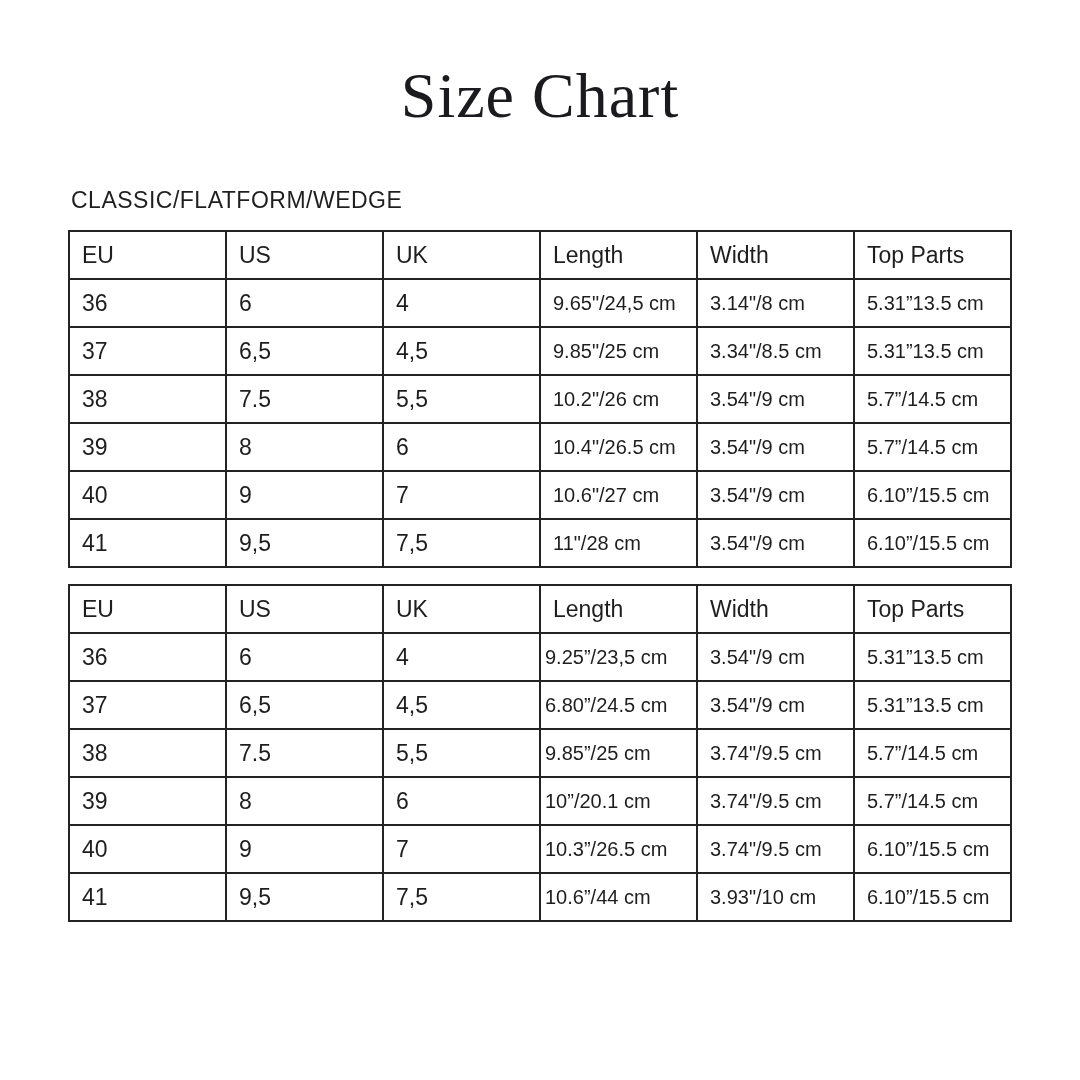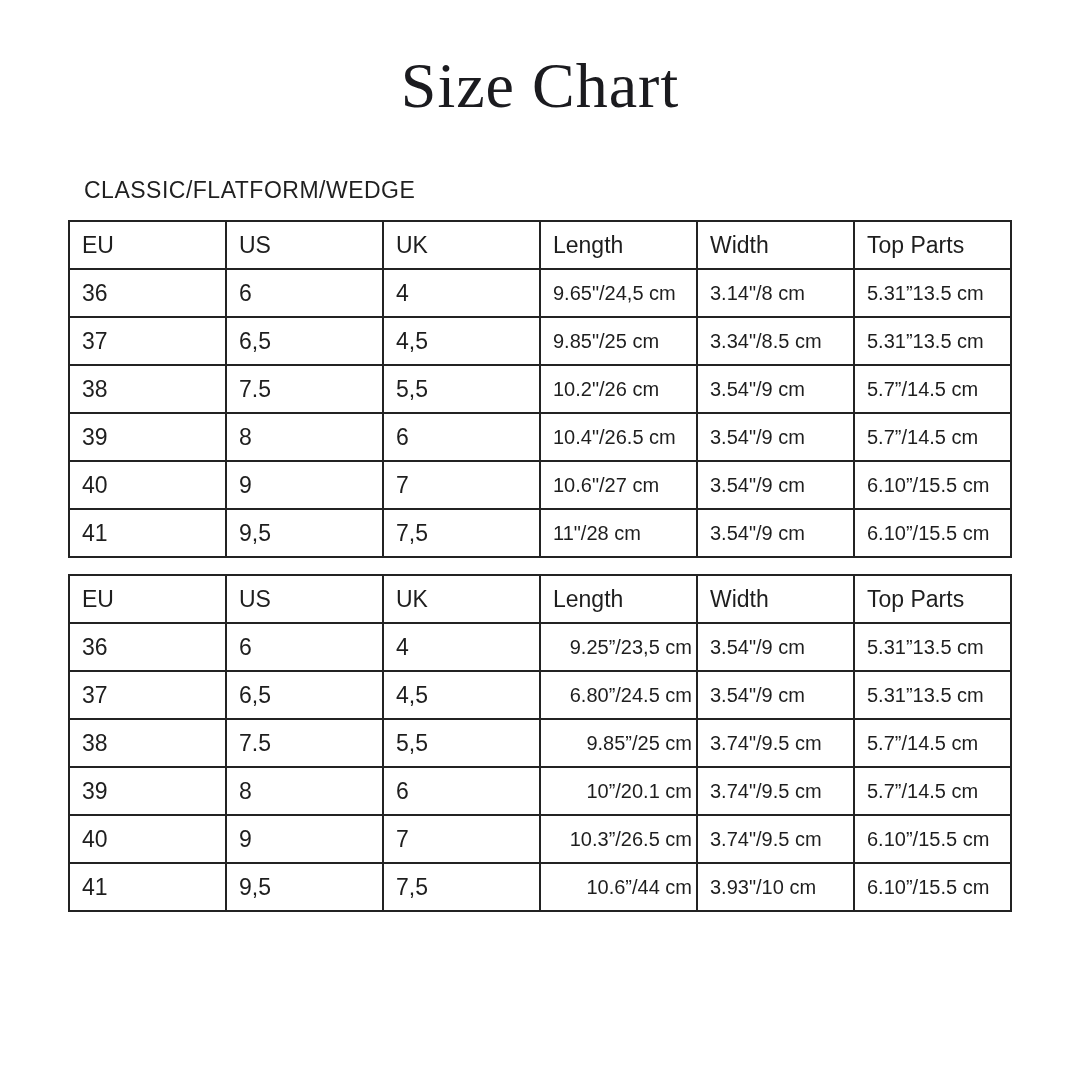--- a/index.html
+++ b/index.html
@@ -14,31 +14,31 @@
     color: #1e1e1e;
     overflow: hidden;
   }
   .page {
     box-sizing: border-box;
     width: 1080px;
     height: 1080px;
     padding: 52px 68px 0 68px;
   }
   .page-title {
-    margin: 0;
+    margin: 10px;
     text-align: center;
     font-family: "Liberation Serif", "DejaVu Serif", serif;
     font-weight: 500;
     font-size: 64px;
     line-height: 1.05;
     letter-spacing: 1px;
     color: #1b1b1f;
   }
   .section-label {
-    margin: 16px;
+    margin: 3px;
     font-size: 23px;
     font-weight: 400;
     color: #1f1f1f;
     letter-spacing: 0.5px;
   }
   .section-label.first {
     margin-top: 58px;
   }
   .section-label.second {
     margin-top: 38px;
@@ -68,21 +68,21 @@
   table.size-table td.col-2 {
     font-size: 23px;
   }
   table.size-table td.col-3,
   table.size-table td.col-4,
   table.size-table td.col-5 {
     font-size: 20px;
   }
   
   table.size-table.comfort td.col-3 {
-    text-align: right;
+    text-align: left;
     padding-left: 4px;
   }
 </style>
 </head>
 <body>
 
 <div class="page">
 
   <h1 class="page-title">Size Chart</h1>
 

